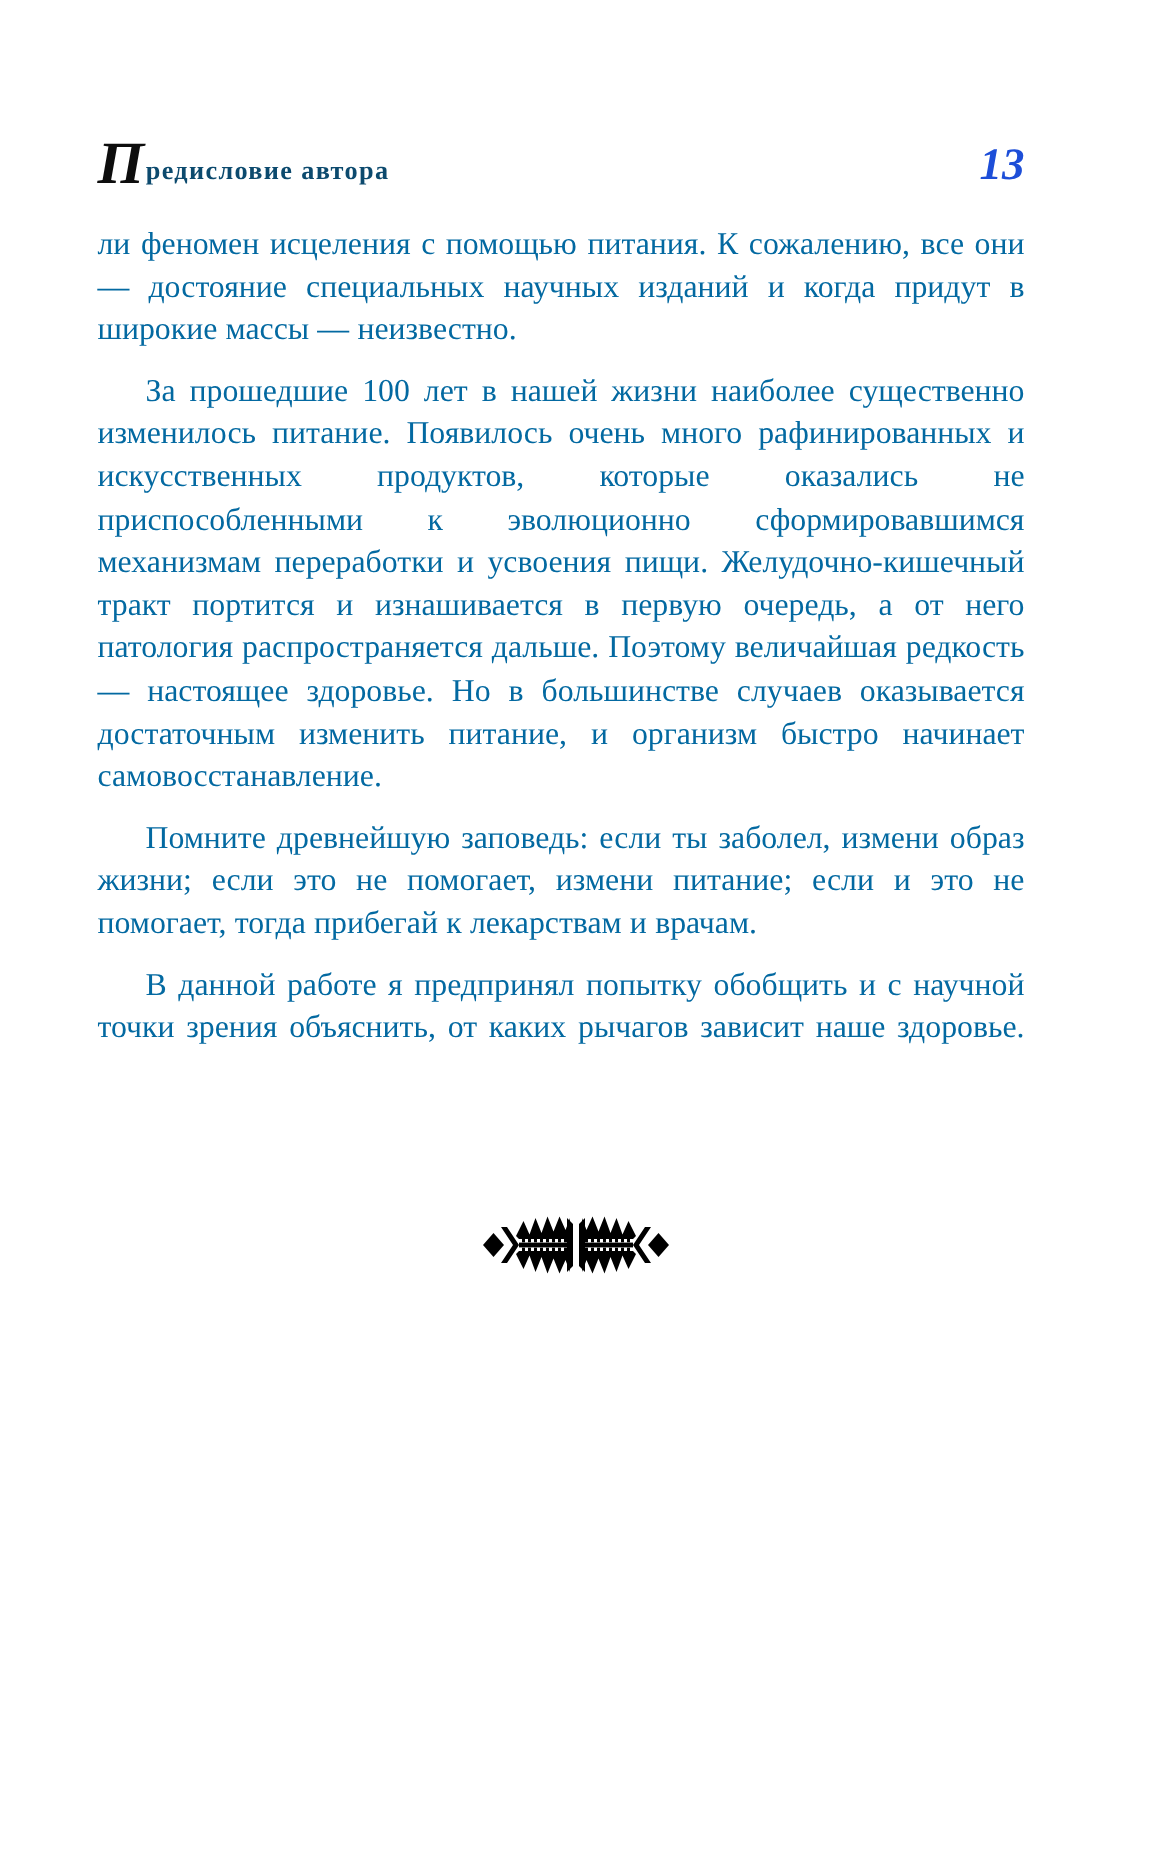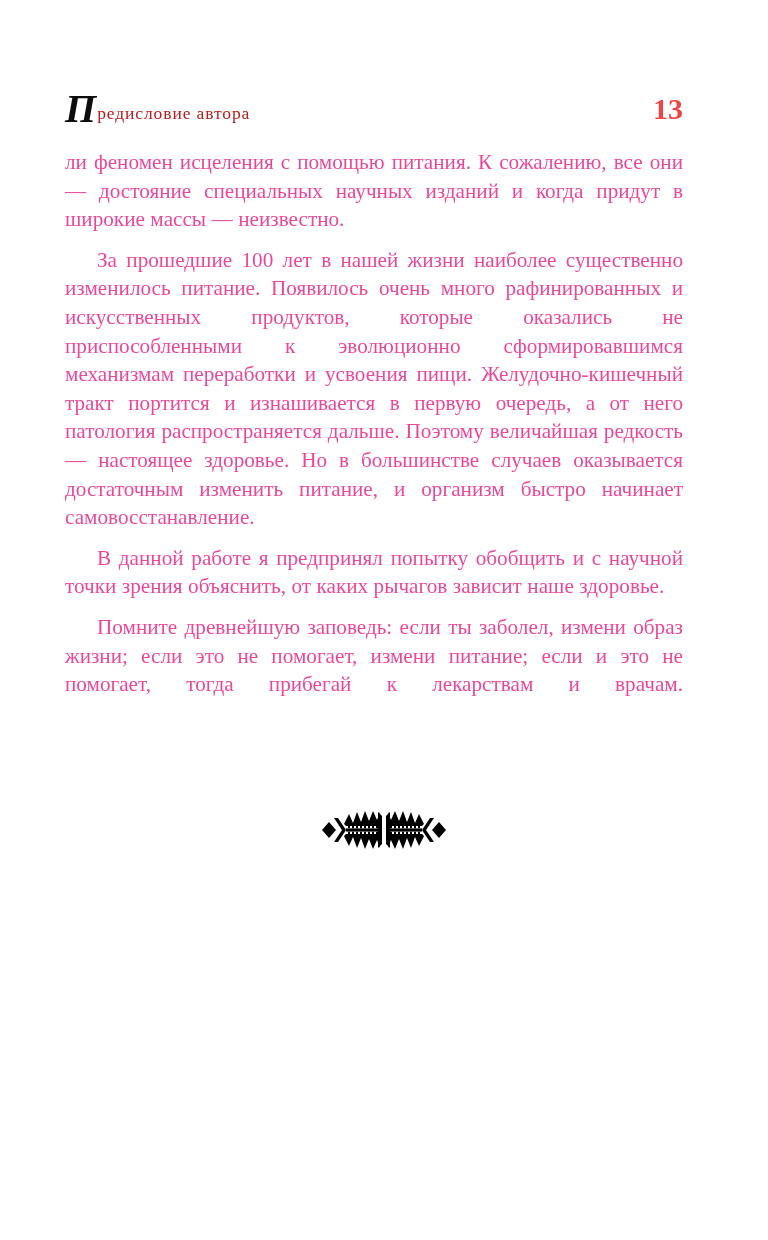--- a/index.html
+++ b/index.html
@@ -46,50 +46,51 @@
     font-size: 40px;
     line-height: 1;
     letter-spacing: 0px;
     color: #0d0d0d;
     margin-right: 1px;
     position: relative;
     top: 3px;
   }
   .head-rest {
     font-family: "Liberation Serif", "DejaVu Serif", serif;
-    font-weight: 400;
+    font-weight: 700;
     font-size: 17.5px;
     letter-spacing: 0.9px;
-    color: #b91c1c;
+    color: #0c4a6e;
     position: relative;
     top: 0px;
   }
   .folio {
     font-family: "Liberation Serif", "DejaVu Serif", serif;
+    font-style: italic;
     font-weight: 700;
     font-size: 30px;
     letter-spacing: 0px;
-    color: #ef4444;
+    color: #1d4ed8;
     margin-left: 21px;
   }
 
   
   .body-text {
     position: absolute;
     left: 65px;
     top: 148px;
     width: 618px;
   }
   .para {
     margin: 0;
     text-align: justify;
     text-justify: inter-word;
     font-size: 21.2px;
     line-height: 28.6px;
-    color: #ec4899;
+    color: #0369a1;
     hyphens: manual;
     word-spacing: 0.2px;
   }
   .para + .para {
     margin-top: 12px;
   }
   .para.indent {
     text-indent: 32px;
   }
   .para:last-child::after {
@@ -121,22 +122,22 @@
     <div class="head-title">
       <span class="drop-cap">П</span>
       <span class="head-rest">редисловие автора</span>
     </div>
     <div class="folio">13</div>
   </div>
 
   <div class="body-text">
     <p class="para">ли феномен исцеления с помощью питания. К сожалению, все они — достояние специальных научных изданий и когда придут в широкие массы — неизвестно.</p>
     <p class="para indent">За прошедшие 100 лет в нашей жизни наиболее существенно изменилось питание. Появилось очень много рафинированных и искусственных продуктов, которые оказались не приспособленными к эволюционно сформировавшимся механизмам переработки и усвоения пищи. Желудочно-кишечный тракт портится и изнашивается в первую очередь, а от него патология распространяется дальше. Поэтому величайшая редкость — настоящее здоровье. Но в большинстве случаев оказывается достаточным изменить питание, и организм быстро начинает самовосстанавление.</p>
+    <p class="para indent">Помните древнейшую заповедь: если ты заболел, измени образ жизни; если это не помогает, измени питание; если и это не помогает, тогда прибегай к лекарствам и врачам.</p>
     <p class="para indent">В данной работе я предпринял попытку обобщить и с научной точки зрения объяснить, от каких рычагов зависит наше здоровье.</p>
-    <p class="para indent">Помните древнейшую заповедь: если ты заболел, измени образ жизни; если это не помогает, измени питание; если и это не помогает, тогда прибегай к лекарствам и врачам.</p>
   </div>
 
   <div class="ornament">
     <svg width="128" height="48" viewBox="0 0 128 48" xmlns="http://www.w3.org/2000/svg">
       <g fill="#000000">
 
         <polygon points="2,24 9,16 16,24 9,32"></polygon>
 
         <polygon points="14,12 22,24 14,36 18,36 26,24 18,12"></polygon>
 

